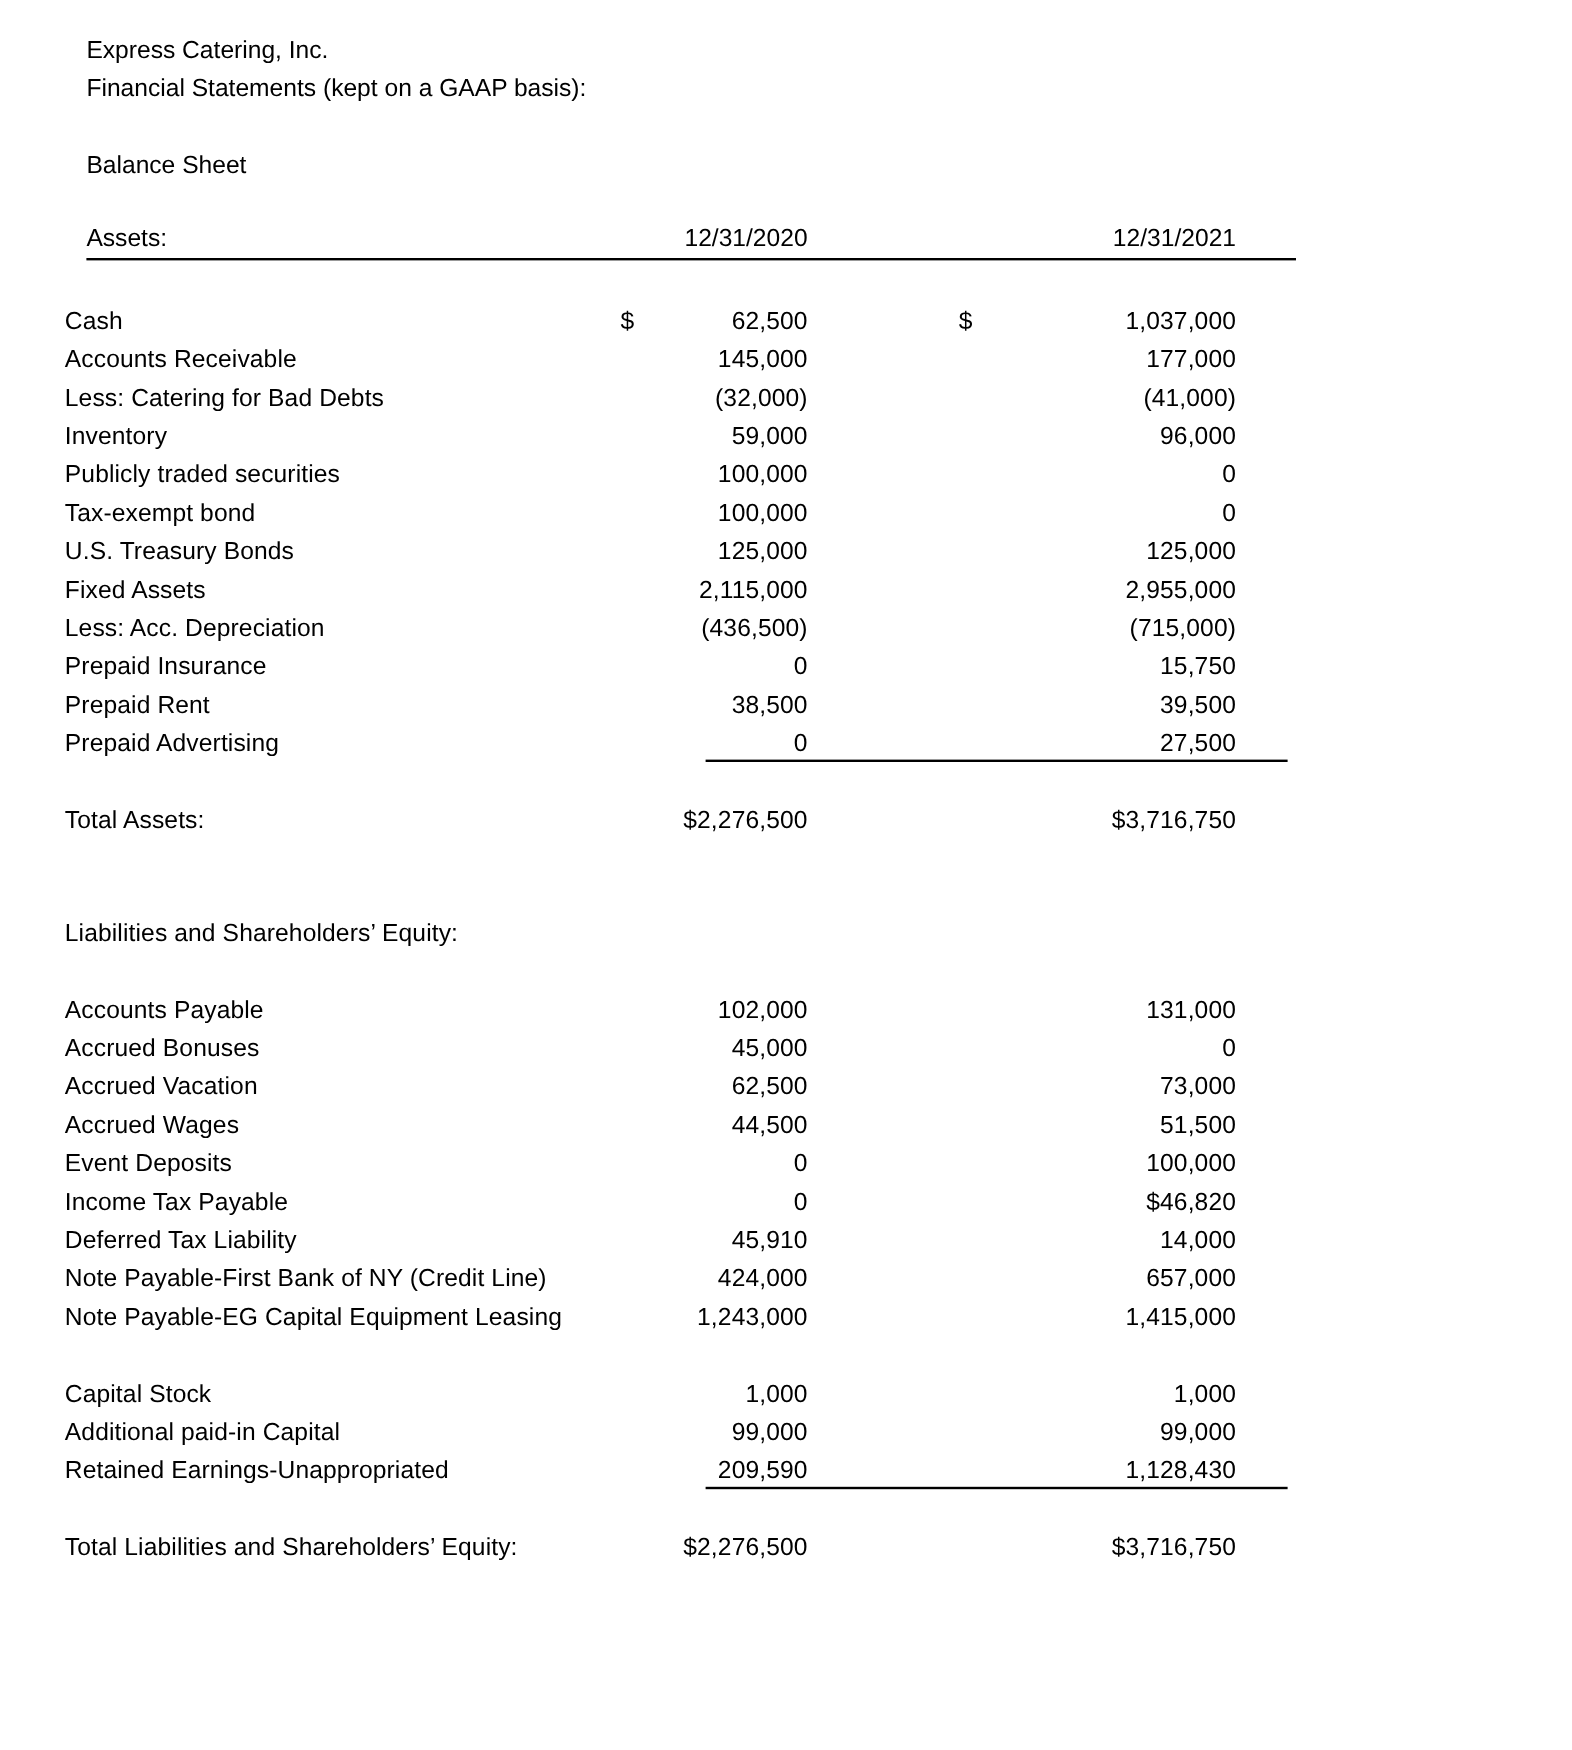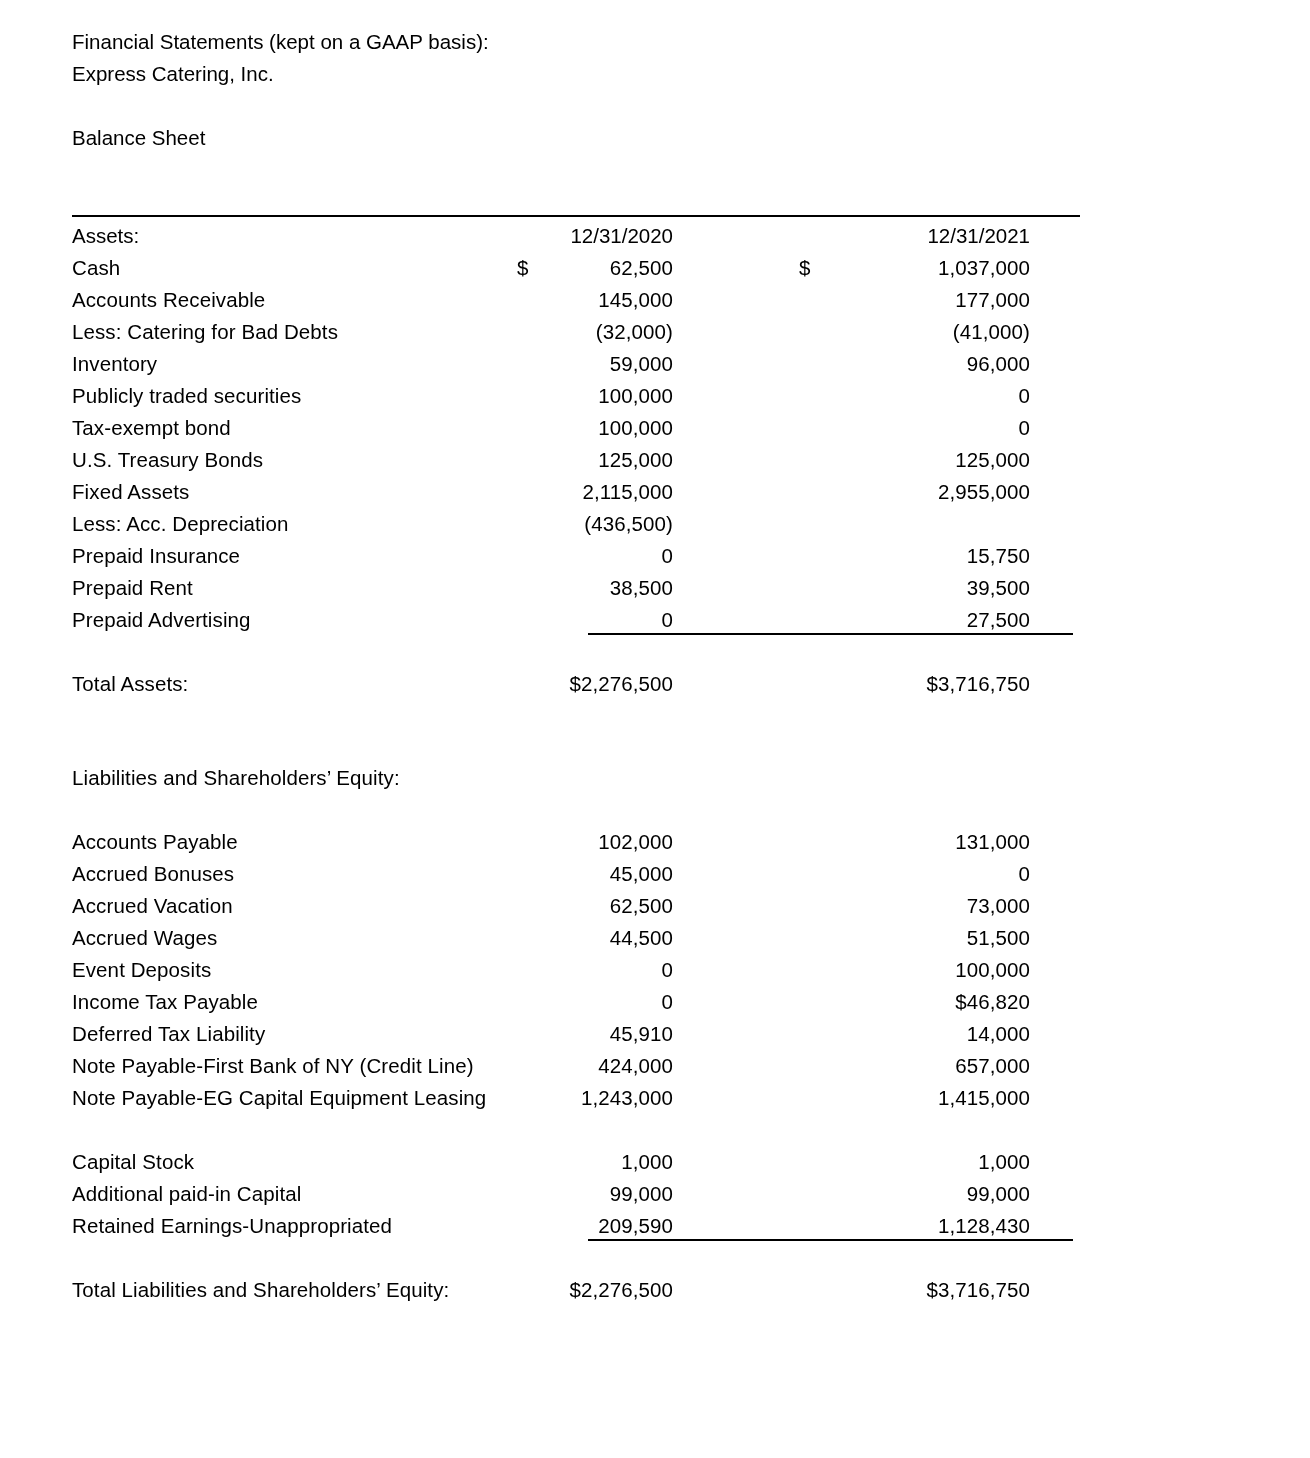--- a/index.html
+++ b/index.html
@@ -26,21 +26,21 @@
   .row {
     display: flex;
     align-items: baseline;
     height: 32px;
     line-height: 32px;
     font-size: 20.5px;
     letter-spacing: 0.1px;
   }
   .label {
     width: 517px;
-    padding-left: 72px;
+    padding-left: 54px;
     box-sizing: border-box;
     white-space: nowrap;
   }
   .col {
     width: 241px;
     box-sizing: border-box;
     text-align: right;
     white-space: nowrap;
     position: relative;
   }
@@ -66,21 +66,21 @@
   .spacer-md { height: 32px; }
   .spacer-lg { height: 62px; }
 
   
   .hdr-row {
     position: relative;
     height: 36px;
     line-height: 30px;
     font-size: 20.5px;
   }
-  .hdr-row .label { padding-left: 72px; width: 517px; margin-top: 37px; }
+  .hdr-row .label { padding-left: 72px; width: 517px; }
   .hdr-rule {
     position: absolute;
     left: 72px;
     right: 230px;
     bottom: 3px;
     border-bottom: 2.5px solid #000;
   }
   .hdr-inner { display: flex; align-items: baseline; position: relative; z-index: 1; }
 
   
@@ -94,22 +94,22 @@
   .row.ruled { position: relative; align-items: flex-end; }
 
   .nowrap { white-space: nowrap; }
 </style>
 </head>
 <body>
 
 <div id="sheet">
 
   <div class="title-block">
+    <div class="title-line">Express Catering, Inc.</div>
     <div class="title-line">Financial Statements (kept on a GAAP basis):</div>
-    <div class="title-line">Express Catering, Inc.</div>
   </div>
 
   <div class="spacer-md"></div>
 
   <div class="title-block">
     <div class="title-line">Balance Sheet</div>
   </div>
 
   <div class="spacer-sm"></div>
 
@@ -170,20 +170,21 @@
 
     <div class="row">
       <div class="label">Fixed Assets</div>
       <div class="col c2020">2,115,000</div>
       <div class="col c2021">2,955,000</div>
     </div>
 
     <div class="row">
       <div class="label">Less:  Acc. Depreciation</div>
       <div class="col c2020">(436,500)</div>
+      <div class="col c2021">(715,000)</div>
     </div>
 
     <div class="row">
       <div class="label">Prepaid Insurance</div>
       <div class="col c2020">0</div>
       <div class="col c2021">15,750</div>
     </div>
 
     <div class="row">
       <div class="label">Prepaid Rent</div>

